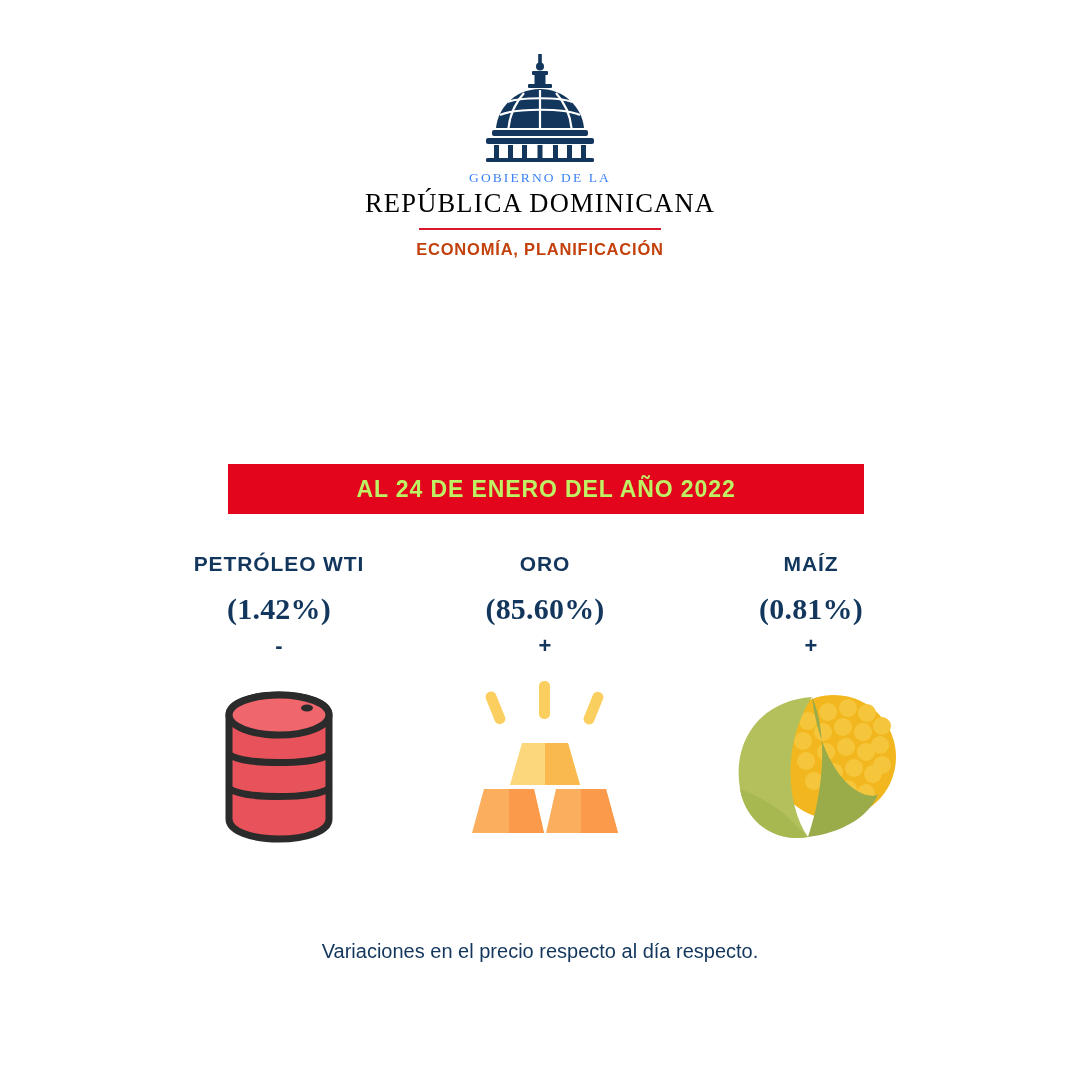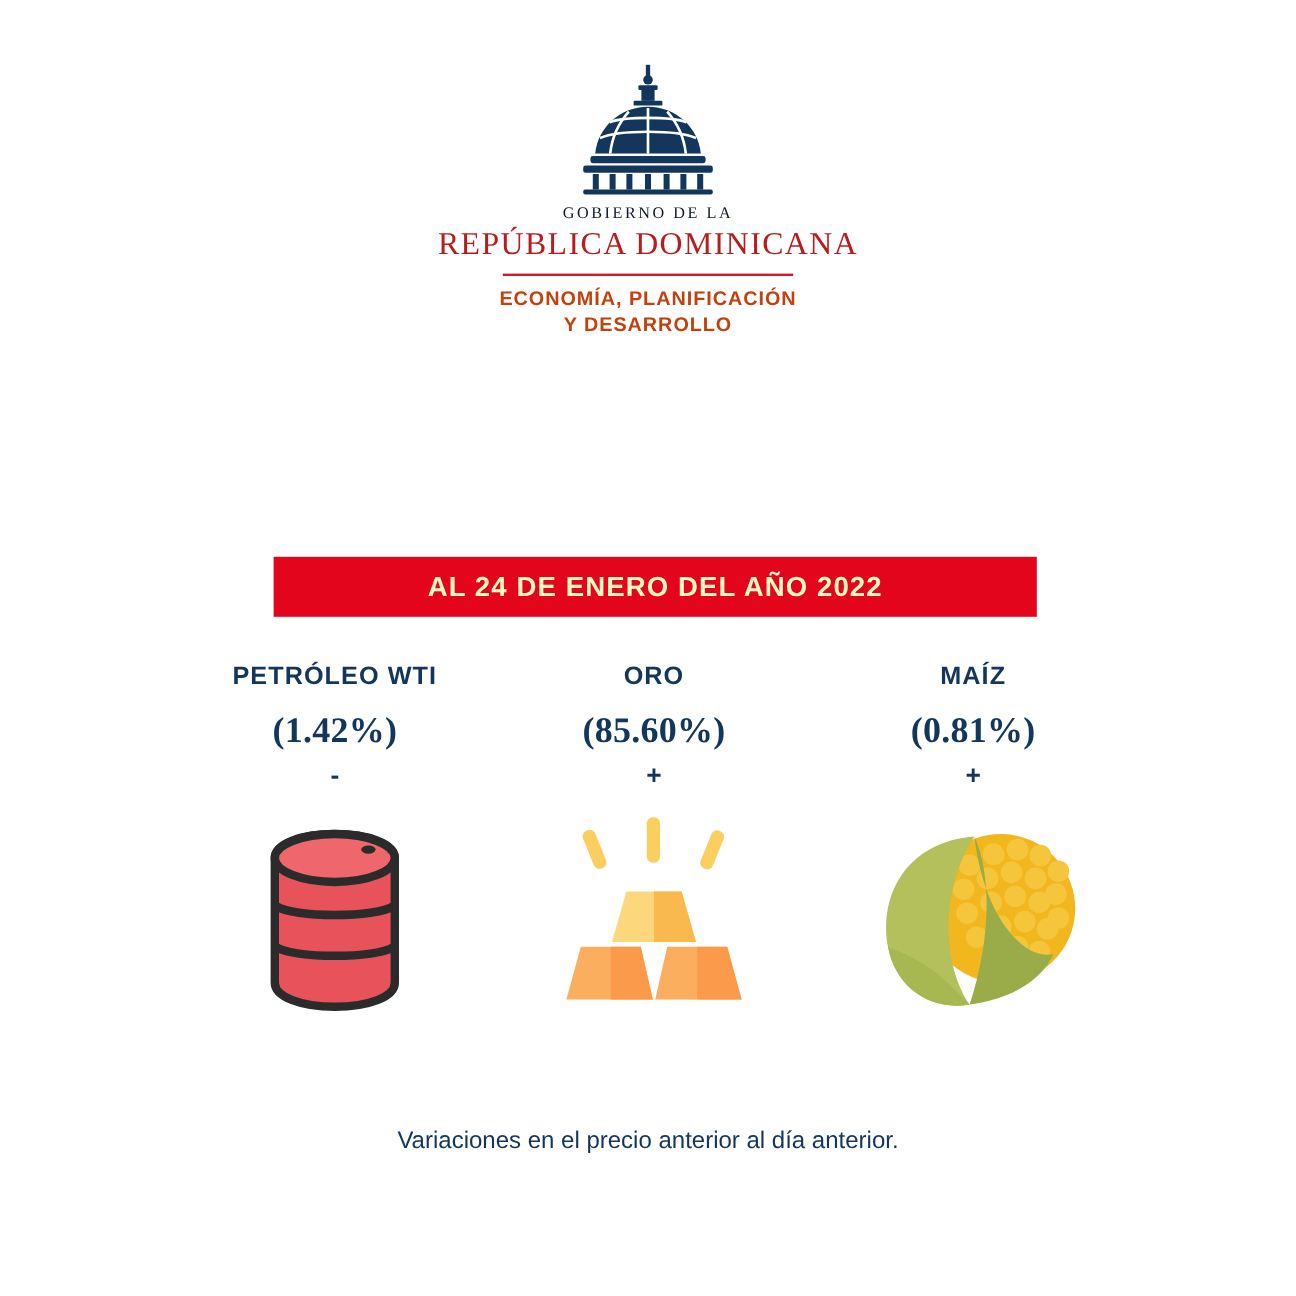--- a/index.html
+++ b/index.html
@@ -25,29 +25,29 @@
     width: 1080px;
     display: flex;
     flex-direction: column;
     align-items: center;
   }
   .crest { width: 180px; height: 112px; display:block; }
   .logo-kicker {
     margin-top: 6px;
     font-size: 13.5px;
     letter-spacing: 2.1px;
-    color: #0f172a;
+    color: #3b82f6;
     font-family: "Liberation Serif", serif;
     font-weight: 400;
   }
   .logo-title {
     font-family: "Liberation Serif", serif;
     font-size: 26.5px;
     letter-spacing: 1.2px;
-    color: #b91c1c;
+    color: #000000;
     margin-top: 2px;
     font-weight: 400;
   }
   .logo-rule {
     width: 242px;
     height: 2px;
     background: #d8172b;
     margin: 9px 0 9px 0;
   }
   .logo-sub {
@@ -79,21 +79,21 @@
     top: 464px;
     left: 228px;
     width: 636px;
     height: 50px;
     background: #e3051b;
     display: flex;
     align-items: center;
     justify-content: center;
   }
   .date-band span {
-    color: #fef9c3;
+    color: #bef264;
     font-size: 23px;
     font-weight: bold;
     letter-spacing: 0.9px;
   }
 
   
   .cards {
     position: absolute;
     top: 552px;
     left: 150px;
@@ -190,21 +190,20 @@
         </g>
         <rect x="36" y="106" width="108" height="4" rx="1.5"></rect>
       </g>
     </svg>
 
     <div class="logo-kicker">GOBIERNO DE LA</div>
     <div class="logo-title">REPÚBLICA DOMINICANA</div>
     <div class="logo-rule"></div>
     <div class="logo-sub">
       <div>ECONOMÍA, PLANIFICACIÓN</div>
-      <div>Y DESARROLLO</div>
     </div>
   </div>
 
 
   <div class="date-band">
     <span>AL 24 DE ENERO DEL AÑO 2022</span>
   </div>
 
   <div class="cards">
 
@@ -292,16 +291,16 @@
           <path d="M96 20 C42 24 16 66 24 112 C30 146 60 166 92 160 C70 128 66 66 96 20 Z" fill="#b4c05b"></path>
           <path d="M96 20 C112 56 108 112 92 160 C126 156 152 140 162 118 C138 124 104 88 96 20 Z" fill="#9aab4a"></path>
           <path d="M24 112 C30 146 60 166 92 160 C72 140 60 126 24 112 Z" fill="#a8b851"></path>
         </svg>
       </div>
     </div>
 
   </div>
 
   <div class="footnote">
-    <b>Variaciones</b><span class="reg"> en el precio anterior al día anterior.</span>
+    <b>Variaciones</b><span class="reg"> en el precio respecto al día respecto.</span>
   </div>
 
 </div>
 
 </body></html>

